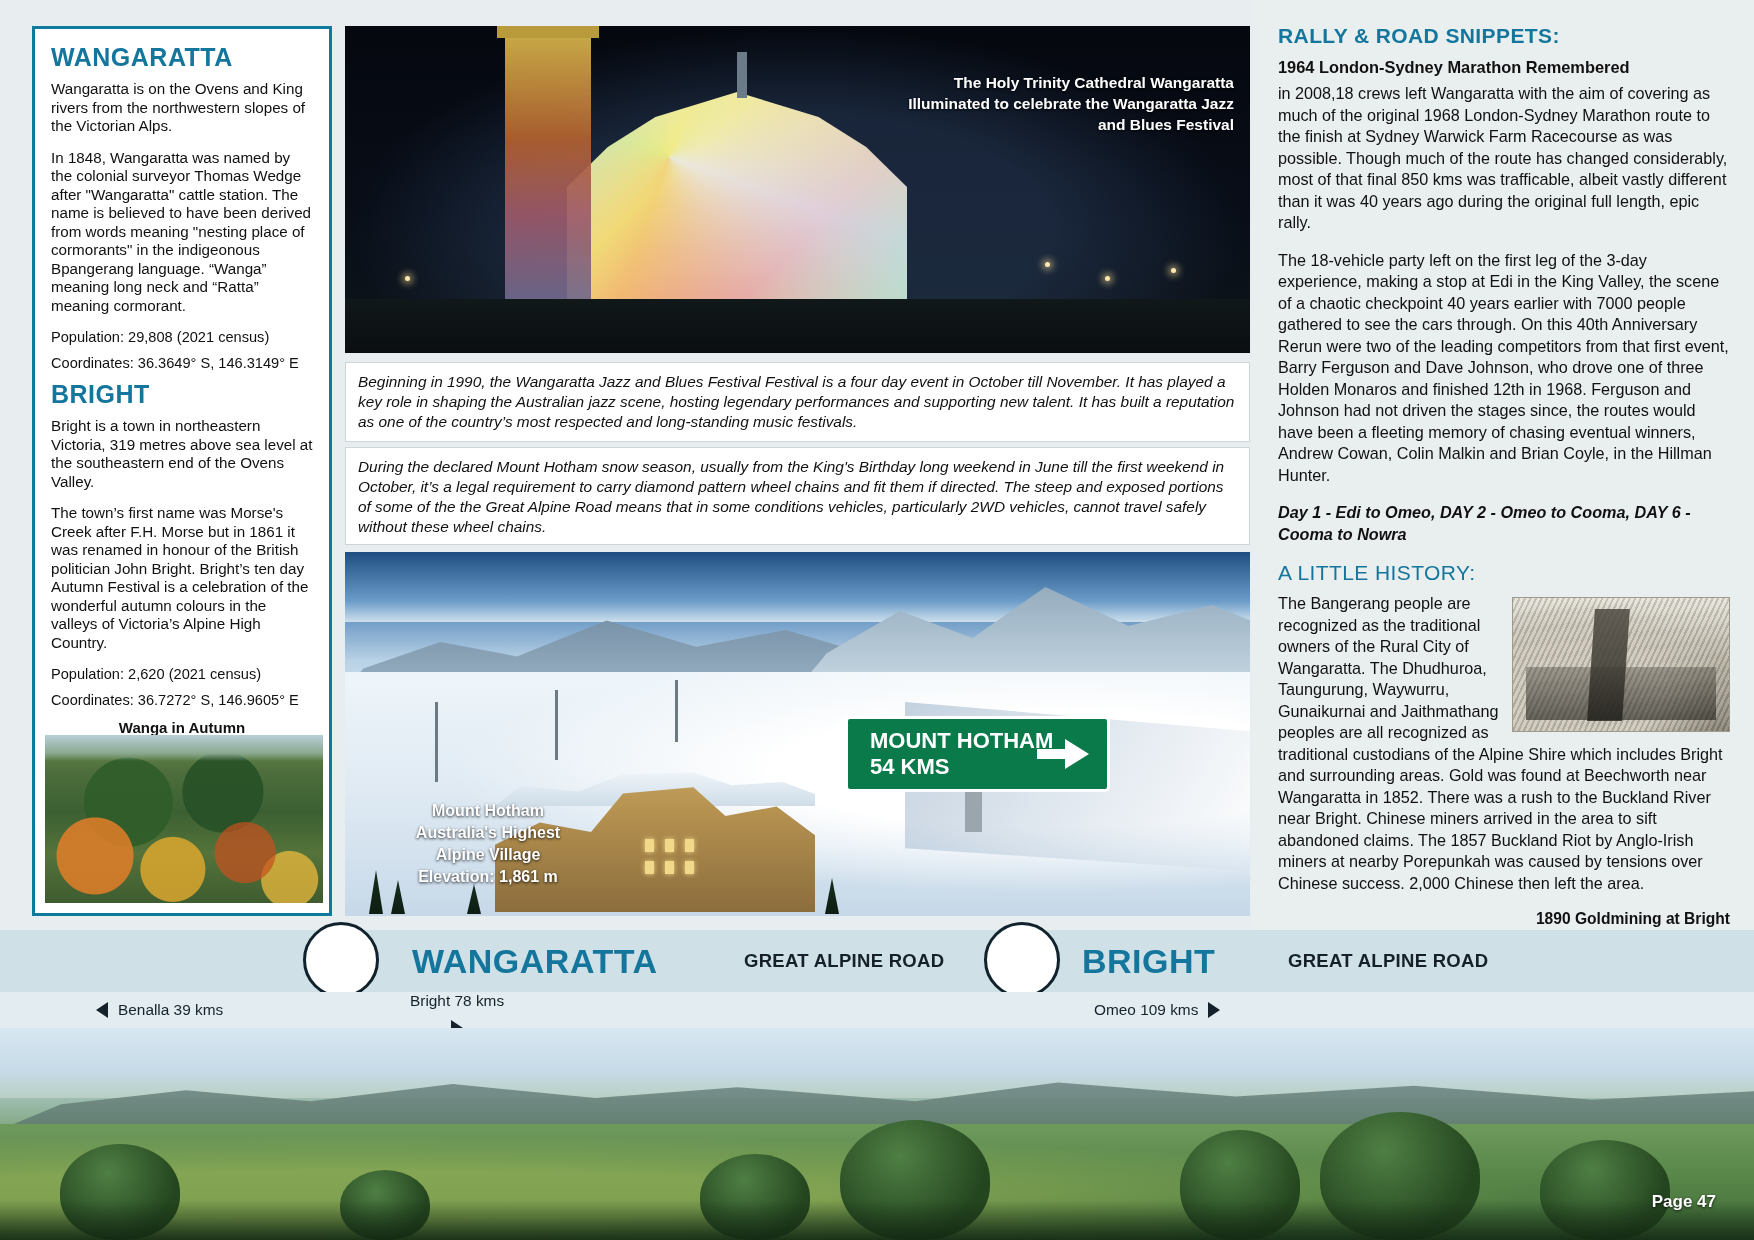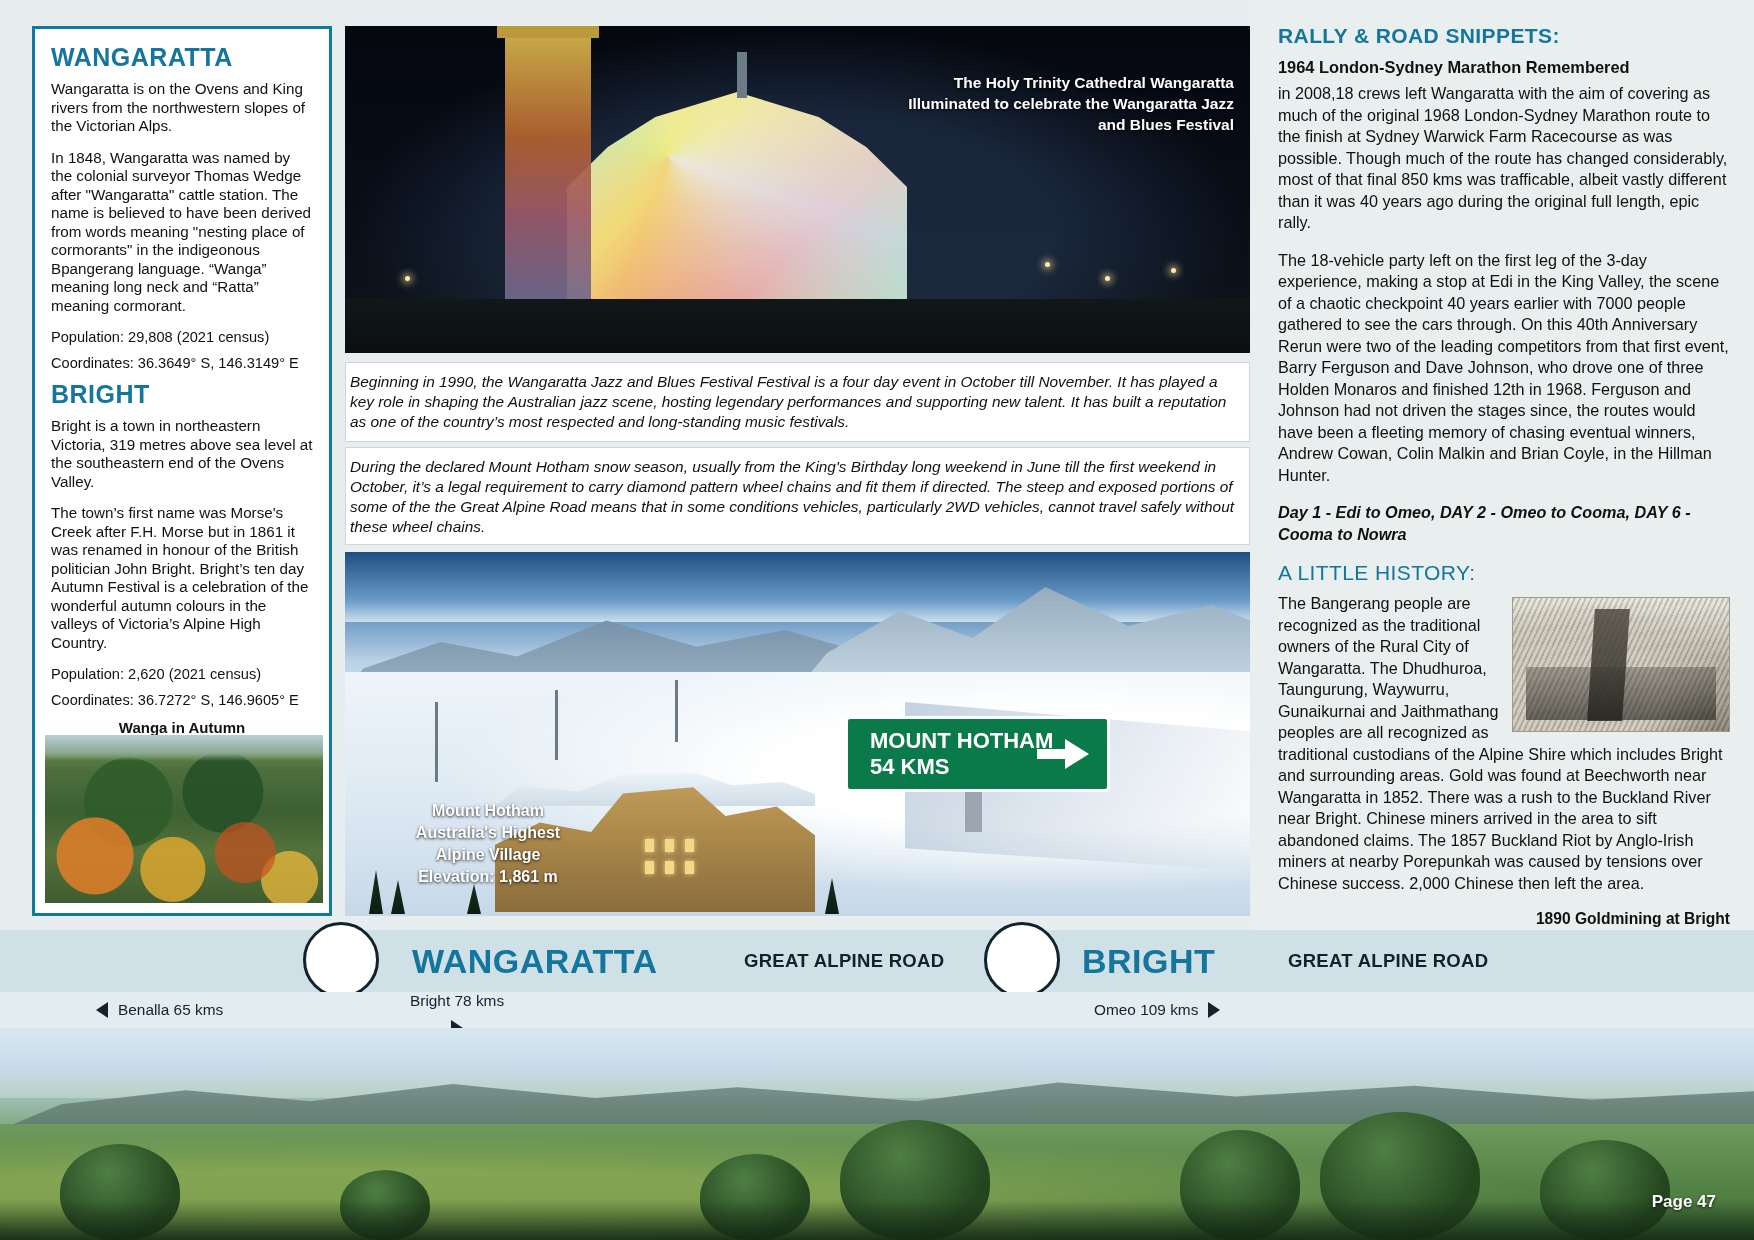--- a/index.html
+++ b/index.html
@@ -131,21 +131,21 @@
     font-weight:bold;
     line-height:21px;
     text-shadow:0 1px 3px rgba(0,0,0,0.9);
   }
 
   
   .note-box {
     position:absolute;
     background:#ffffff;
     border:1px solid #cfd6d8;
-    padding:9px 4px;
+    padding:9px 12px;
     font-style:italic;
     font-size:15.4px;
     line-height:20px;
     color:#111;
   }
   #note-jazz { left:345px; top:362px; width:905px; height:80px; }
   #note-chains { left:345px; top:447px; width:905px; height:98px; }
 
   
   .snow {
@@ -457,21 +457,21 @@
     <div class="nb-item nb-small" style="left:744px;">GREAT ALPINE ROAD</div>
     <div class="nb-item nb-big" style="left:1082px;">BRIGHT</div>
     <div class="nb-item nb-small" style="left:1288px;">GREAT ALPINE ROAD</div>
   </div>
   <div class="nb-circle" style="left:303px;"></div>
   <div class="nb-circle" style="left:984px;"></div>
 
   <div class="distbar">
     <div class="dist-item" style="left:96px;">
       <span class="tri-left"></span>
-      <span>Benalla 65 kms</span>
+      <span>Benalla 39 kms</span>
     </div>
     <div class="dist-item" style="left:410px;flex-direction:column;">
       <span>Bright 78 kms</span>
       <span class="tri-right"></span>
     </div>
     <div class="dist-item" style="left:1094px;">
       <span>Omeo 109 kms</span>
       <span class="tri-right"></span>
     </div>
   </div>

